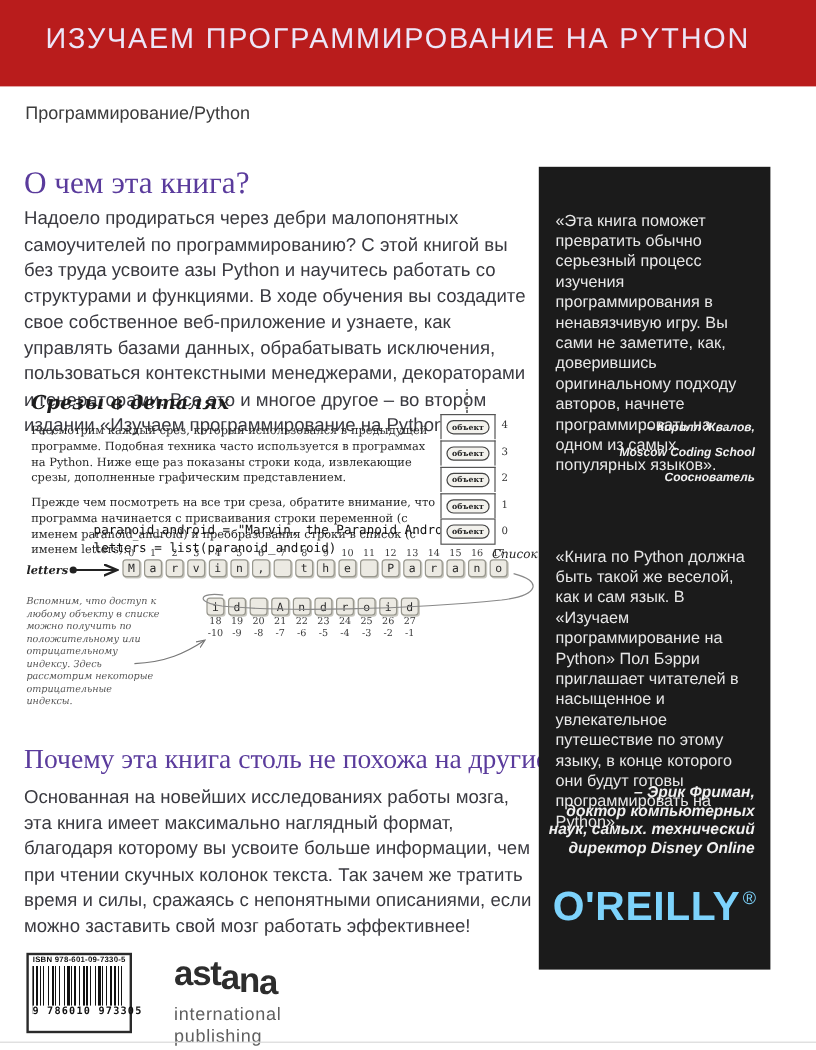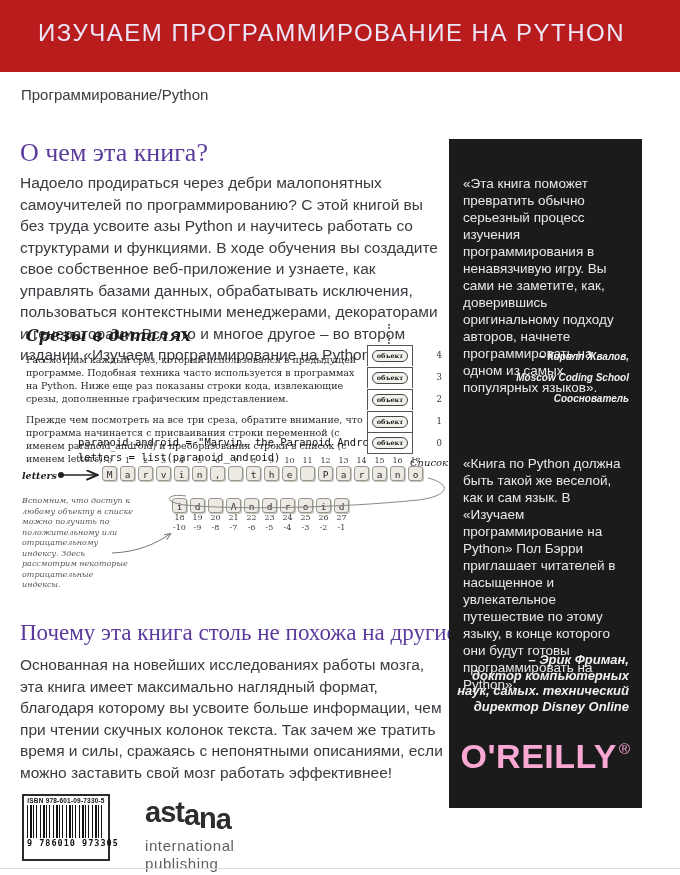--- a/index.html
+++ b/index.html
@@ -39,21 +39,21 @@
   .fig-p2{top:85px;width:348px;}
   .fig-code{
     position:absolute;left:58px;top:107px;
     font-family:"DejaVu Sans Mono",monospace;font-size:10.5px;line-height:15px;color:#111;
     white-space:pre;
   }
 
   
   .list-diagram{position:absolute;left:347px;top:-4px;width:75px;}
   .list-dots{height:20px;border-left:2px dotted #777;margin-left:21px;}
-  .list-row{display:flex;align-items:center;height:22px;justify-content:space-between;}
+  .list-row{display:flex;align-items:center;height:22px;}
   .list-cell{
     width:44px;height:20px;border:1px solid #555;border-bottom:none;
     display:flex;align-items:center;justify-content:center;background:#fff;
   }
   .list-row:last-of-type .list-cell{border-bottom:1px solid #555;}
   .obj-pill{
     border:1px solid #444;border-radius:7px;padding:1px 4px;
     font-family:"DejaVu Serif",serif;font-weight:bold;font-size:6.5px;color:#222;background:#f2f1ec;
   }
   .list-num{margin-left:5px;font-family:"DejaVu Serif",serif;font-size:8.5px;color:#333;}
@@ -92,21 +92,21 @@
   }
   .quote1{top:36px;}
   .quote2{top:316px;}
   .attr{
     position:absolute;left:8px;right:13px;text-align:right;color:#f0f0f0;
     font-style:italic;font-weight:bold;font-size:10px;
   }
   .attr1{top:207px;line-height:21px;}
   .attr2{top:513px;line-height:15.5px;font-size:13px;}
   .oreilly{
-    position:absolute;left:0;right:0;top:598px;text-align:center;color:#f9a8d4;
+    position:absolute;left:0;right:0;top:598px;text-align:center;color:#7dd3fc;
     font-size:34px;font-weight:bold;letter-spacing:0.5px;
   }
   .oreilly .reg{font-size:15px;vertical-align:14px;font-weight:normal;margin-left:2px;}
 
   
   .barcode-box{
     position:absolute;left:22px;top:794px;width:88px;height:67px;
     border:2px solid #2a2a2a;background:#fff;box-sizing:border-box;padding:1px 3px;
   }
   .isbn-line{font-size:6.5px;font-weight:bold;color:#111;text-align:center;letter-spacing:0.2px;white-space:nowrap;}

